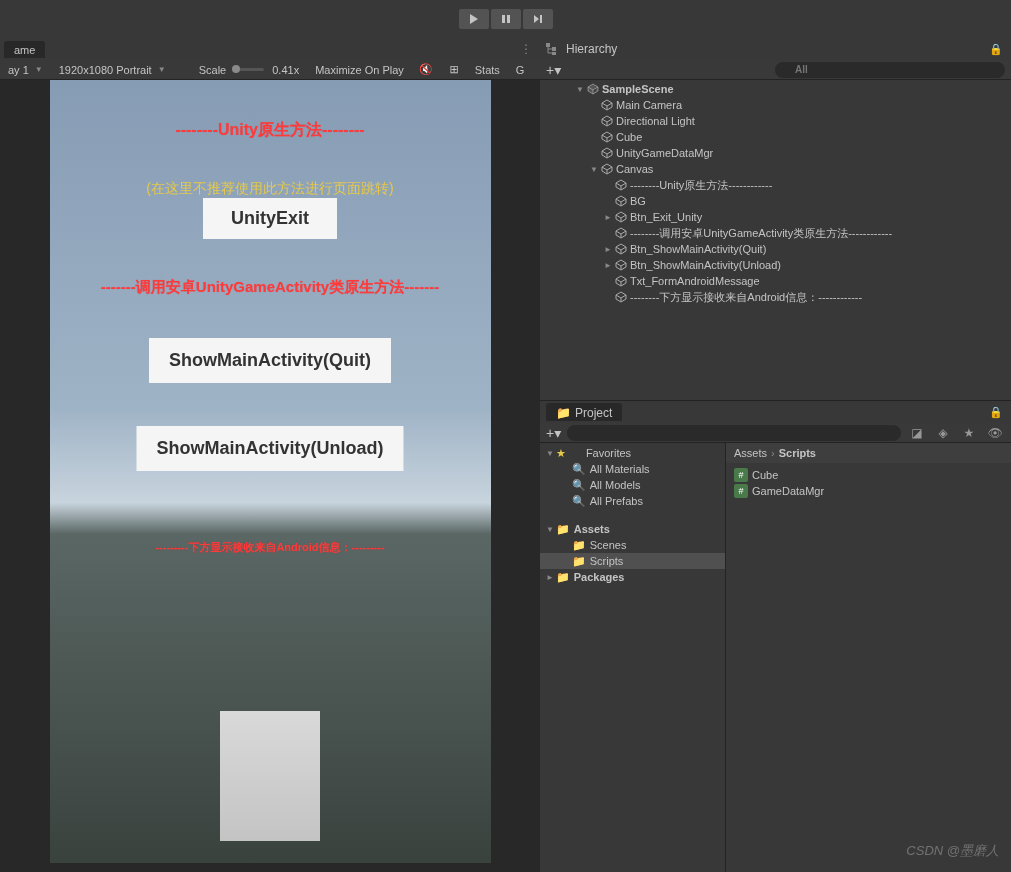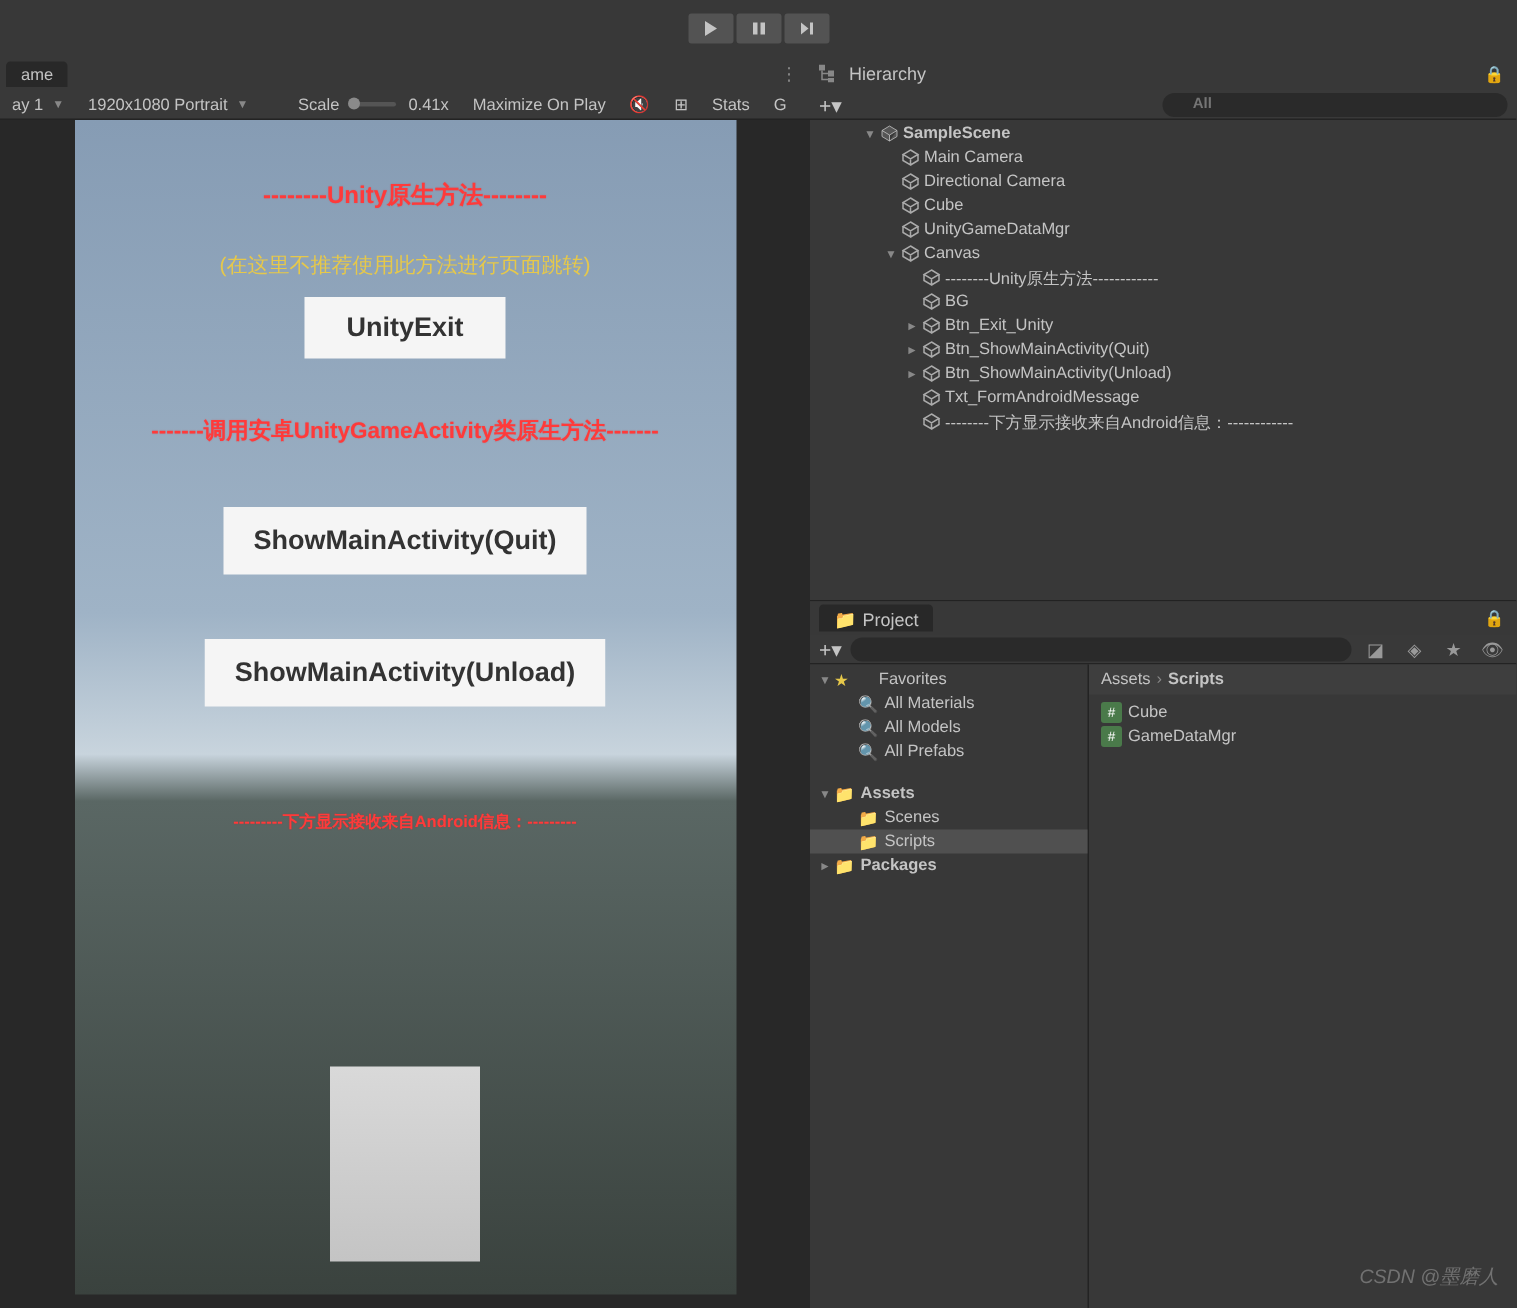--- a/index.html
+++ b/index.html
@@ -111,21 +111,21 @@
       </div>
       <div class="tb-item">Maximize On Play</div>
       <div class="tb-item">🔇</div>
       <div class="tb-item">⊞</div>
       <div class="tb-item">Stats</div>
       <div class="tb-item">G</div>
     </div>
     <div class="game-viewport">
       <div class="game-render">
         <div class="red-text" style="top:40px">--------Unity原生方法--------</div>
-        <div class="yellow-text" style="top:88px">(在这里不推荐使用此方法进行页面跳转)</div>
+        <div class="yellow-text" style="top:100px">(在这里不推荐使用此方法进行页面跳转)</div>
         <button class="unity-btn" style="top:118px;padding:10px 28px">UnityExit</button>
         <div class="red-text" style="top:198px;font-size:15px">-------调用安卓UnityGameActivity类原生方法-------</div>
         <button class="unity-btn" style="top:258px">ShowMainActivity(Quit)</button>
         <button class="unity-btn" style="top:346px">ShowMainActivity(Unload)</button>
         <div class="red-text" style="top:460px;font-size:11px">---------下方显示接收来自Android信息：---------</div>
         <div class="cube">
           <div class="cube-front"></div>
         </div>
       </div>
     </div>
@@ -172,21 +172,21 @@
               <span>Main Camera</span>
             </div>
             <div class="tree-row">
               <span class="tree-spacer" style="width:48px"></span>
               <span class="tree-arrow"></span>
               <span class="tree-icon">
                 <svg class="cube-outline" width="12" height="12" viewBox="0 0 12 12">
                   <path d="M6 1 L11 4 L6 7 L1 4 Z M1 4 L1 8 L6 11 L6 7 M11 4 L11 8 L6 11"></path>
                 </svg>
               </span>
-              <span>Directional Camera</span>
+              <span>Directional Light</span>
             </div>
             <div class="tree-row">
               <span class="tree-spacer" style="width:48px"></span>
               <span class="tree-arrow"></span>
               <span class="tree-icon">
                 <svg class="cube-outline" width="12" height="12" viewBox="0 0 12 12">
                   <path d="M6 1 L11 4 L6 7 L1 4 Z M1 4 L1 8 L6 11 L6 7 M11 4 L11 8 L6 11"></path>
                 </svg>
               </span>
               <span>Cube</span>
@@ -233,20 +233,30 @@
             </div>
             <div class="tree-row">
               <span class="tree-spacer" style="width:62px"></span>
               <span class="tree-arrow">►</span>
               <span class="tree-icon">
                 <svg class="cube-outline" width="12" height="12" viewBox="0 0 12 12">
                   <path d="M6 1 L11 4 L6 7 L1 4 Z M1 4 L1 8 L6 11 L6 7 M11 4 L11 8 L6 11"></path>
                 </svg>
               </span>
               <span>Btn_Exit_Unity</span>
+            </div>
+            <div class="tree-row">
+              <span class="tree-spacer" style="width:62px"></span>
+              <span class="tree-arrow"></span>
+              <span class="tree-icon">
+                <svg class="cube-outline" width="12" height="12" viewBox="0 0 12 12">
+                  <path d="M6 1 L11 4 L6 7 L1 4 Z M1 4 L1 8 L6 11 L6 7 M11 4 L11 8 L6 11"></path>
+                </svg>
+              </span>
+              <span>--------调用安卓UnityGameActivity类原生方法------------</span>
             </div>
             <div class="tree-row">
               <span class="tree-spacer" style="width:62px"></span>
               <span class="tree-arrow">►</span>
               <span class="tree-icon">
                 <svg class="cube-outline" width="12" height="12" viewBox="0 0 12 12">
                   <path d="M6 1 L11 4 L6 7 L1 4 Z M1 4 L1 8 L6 11 L6 7 M11 4 L11 8 L6 11"></path>
                 </svg>
               </span>
               <span>Btn_ShowMainActivity(Quit)</span>

